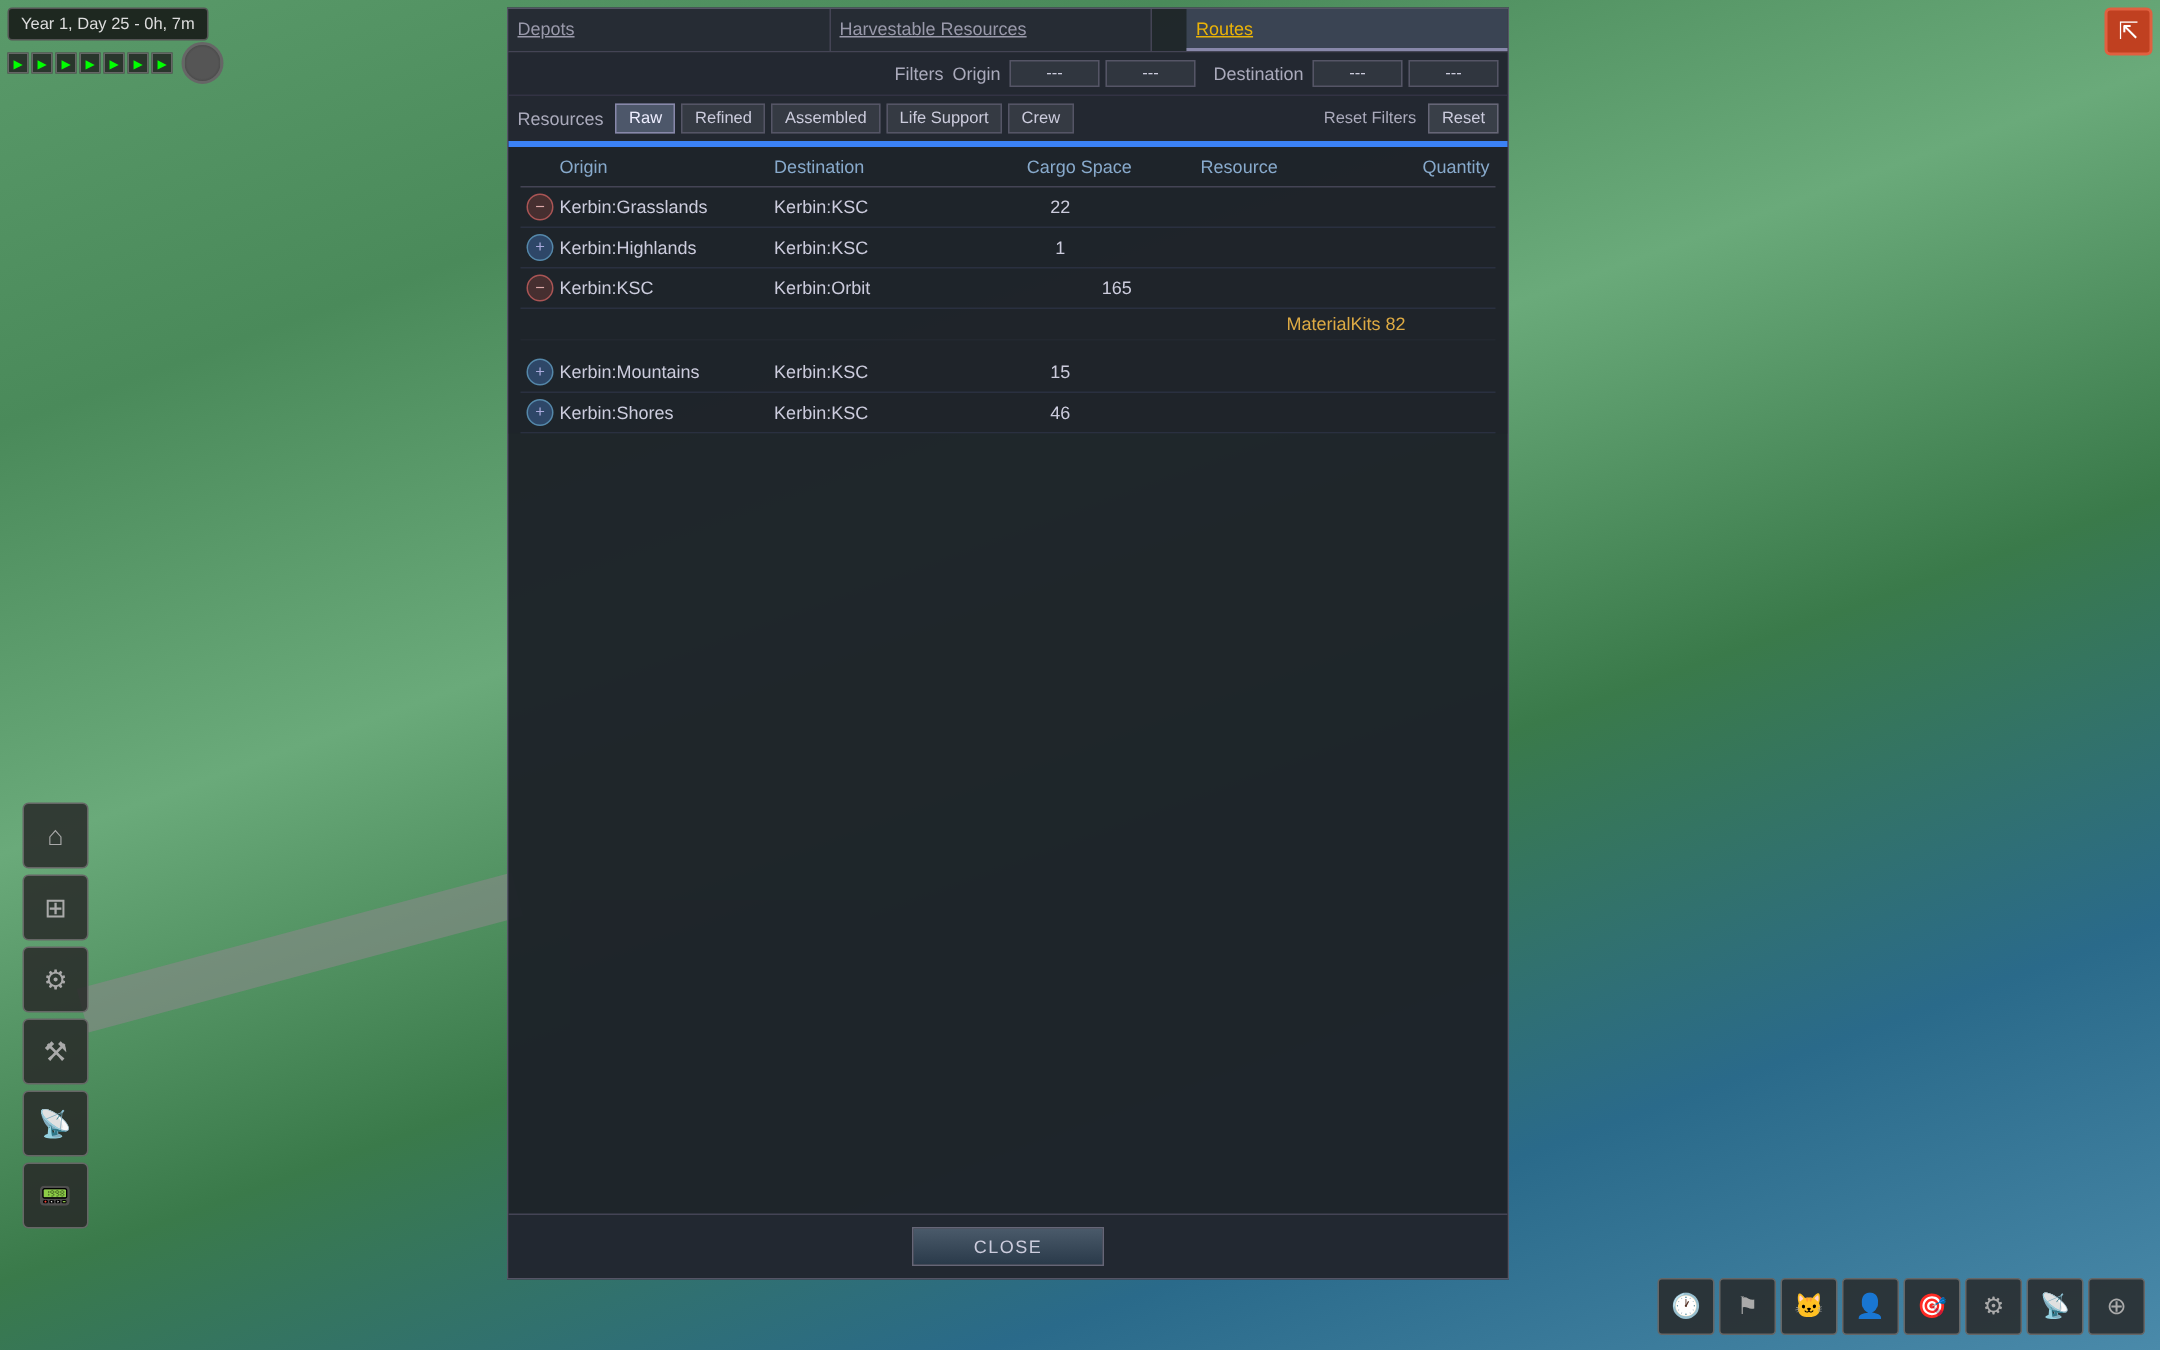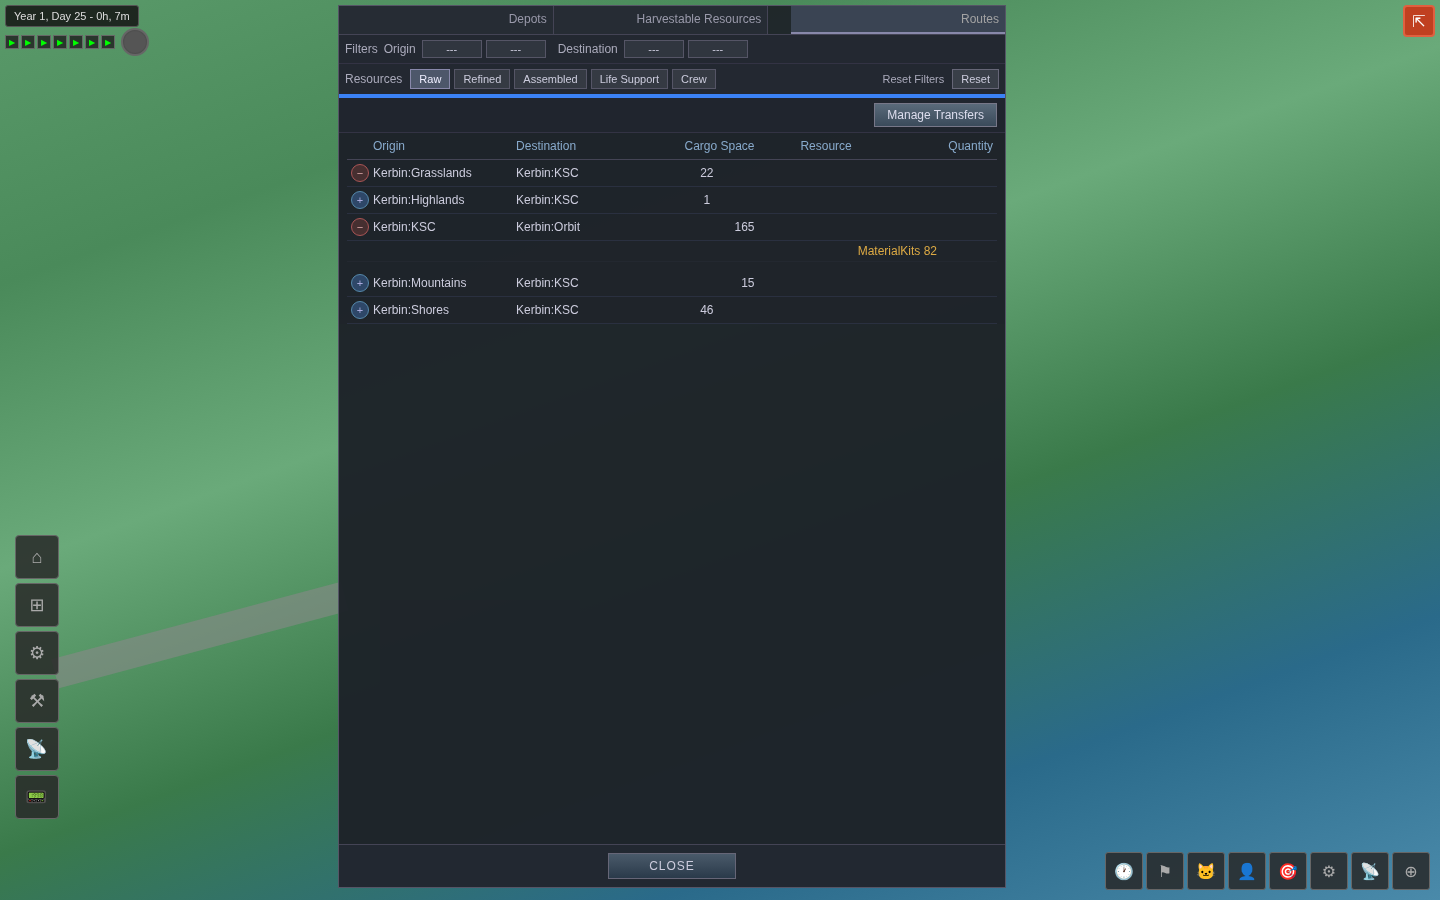--- a/index.html
+++ b/index.html
@@ -138,44 +138,46 @@
       border-bottom: 1px solid #445;
     }
 
     
     .tab-bar {
       display: flex;
       border-bottom: 1px solid #445;
     }
     .tab {
       flex: 1;
-      text-align: right;
+      text-align: left;
       padding: 6px;
       color: #99a;
       font-size: 12px;
       cursor: pointer;
       background: rgba(40,45,55,0.8);
       border-right: 1px solid #445;
+      text-decoration: underline;
     }
     .tab:last-child { border-right: none; }
     .tab.active {
       background: rgba(60,70,85,0.95);
-      color: #a3a3a3;
+      color: #eab308;
       border-bottom: 2px solid #88a;
       margin-left: 23px;
     }
 
     
     .filter-bar {
       display: flex;
       align-items: center;
       padding: 5px 6px;
       gap: 4px;
       border-bottom: 1px solid #334;
       background: rgba(35,40,50,0.9);
+      justify-content: flex-end;
     }
     .filter-label {
       color: #aab;
       font-size: 12px;
       margin-right: 2px;
     }
     .filter-select {
       background: rgba(50,55,65,0.9);
       border: 1px solid #556;
       color: #ccd;
@@ -423,23 +425,20 @@
     <span class="res-label">Resources</span>
     <button class="res-btn active">Raw</button>
     <button class="res-btn">Refined</button>
     <button class="res-btn">Assembled</button>
     <button class="res-btn">Life Support</button>
     <button class="res-btn">Crew</button>
     <span class="reset-filters-btn">Reset Filters</span>
     <button class="reset-btn">Reset</button>
   </div>
 
-  <div class="manage-bar">
-    <button class="manage-btn">Manage Transfers</button>
-  </div>
 
   <div class="routes-table">
     <div class="table-header">
       <div class="col-expand"></div>
       <div class="col-origin">Origin</div>
       <div class="col-dest">Destination</div>
       <div class="col-cargo">Cargo Space</div>
       <div class="col-resource">Resource</div>
       <div class="col-quantity">Quantity</div>
     </div>
@@ -487,21 +486,21 @@
     </div>
 
     <div style="height: 8px;"></div>
 
     <div class="table-row">
       <div class="col-expand">
         <div class="expand-btn">+</div>
       </div>
       <div class="col-origin">Kerbin:Mountains</div>
       <div class="col-dest">Kerbin:KSC</div>
-      <div class="col-cargo" style="">15</div>
+      <div class="col-cargo" style="text-align:center;">15</div>
       <div class="col-resource"></div>
       <div class="col-quantity"></div>
     </div>
 
     <div class="table-row">
       <div class="col-expand">
         <div class="expand-btn">+</div>
       </div>
       <div class="col-origin">Kerbin:Shores</div>
       <div class="col-dest">Kerbin:KSC</div>

